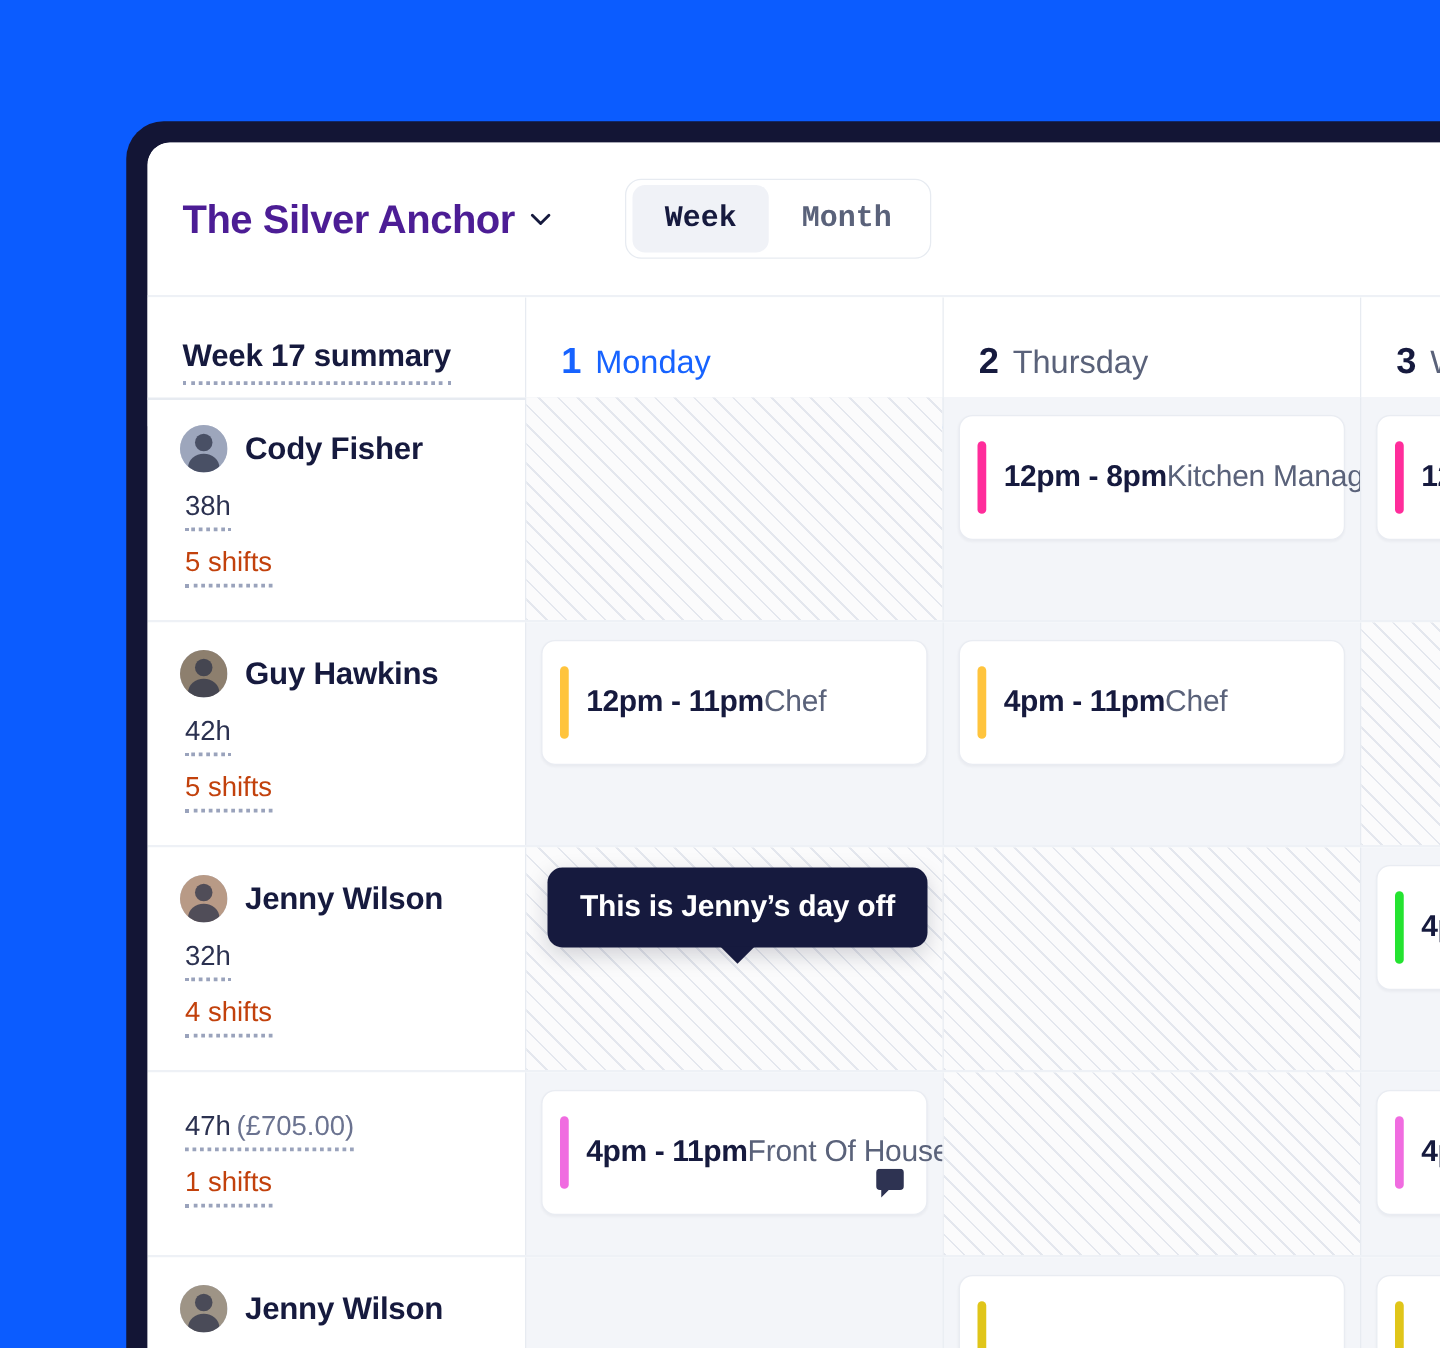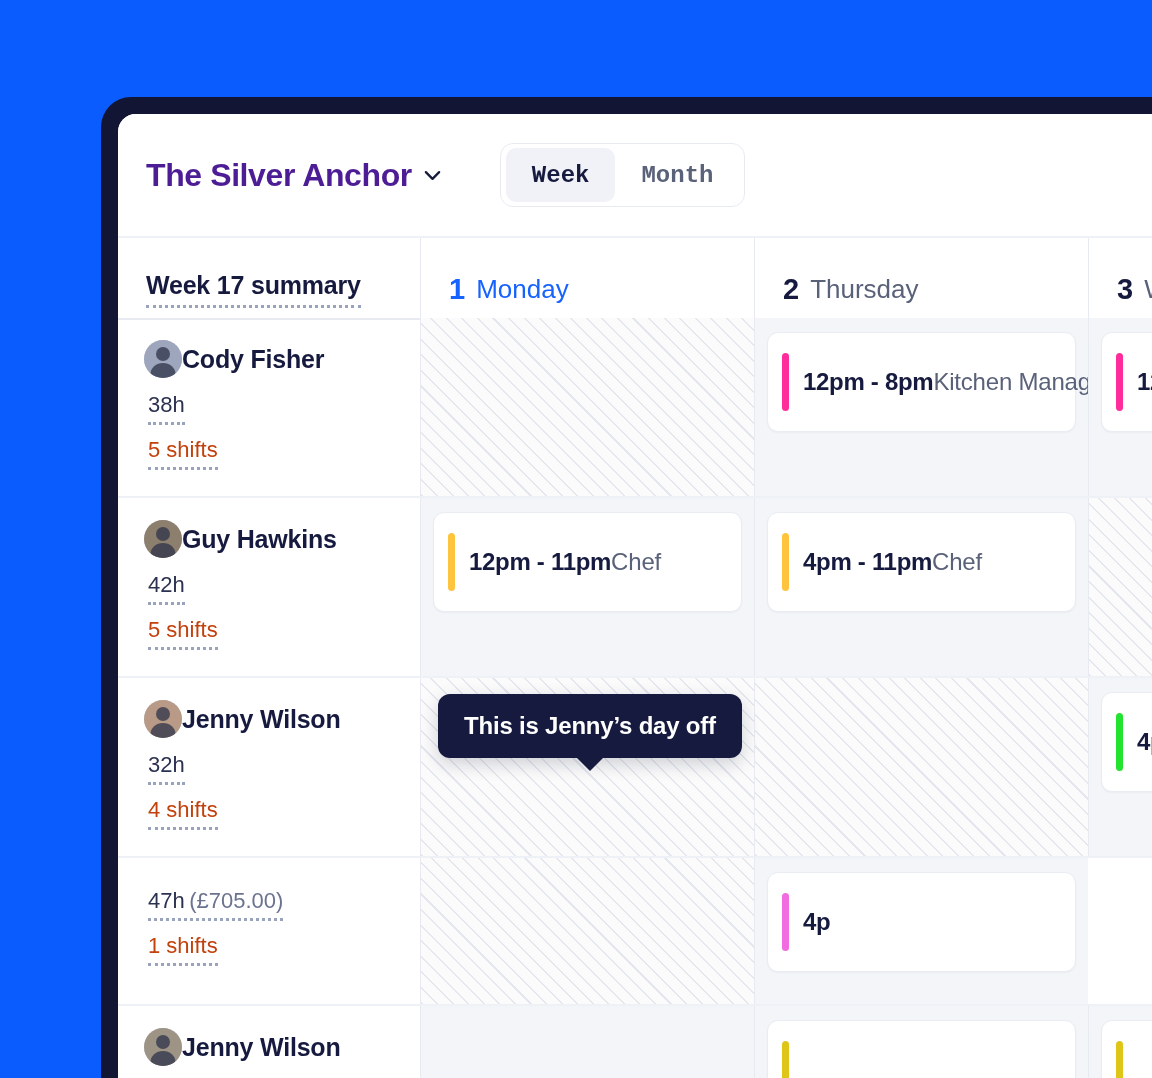--- a/index.html
+++ b/index.html
@@ -179,20 +179,21 @@
 
   .sum-cell {
     background: #fff;
     padding: 22px 24px 22px 26px;
     min-height: 146px;
   }
 
   .sum-head {
     display: flex;
     align-items: center;
+    gap: 14px;
     margin-bottom: 6px;
   }
 
   .avatar {
     width: 38px;
     height: 38px;
     border-radius: 50%;
     flex: none;
     background: #C9CEDC;
     overflow: hidden;
@@ -444,20 +445,31 @@
                 <span class="accent" style="background:#24E330"></span>
                 <span class="shift-text"><span class="shift-time">4p</span></span>
               </div>
             </div>
           </div>
           <div class="grid-row body-row">
             <div class="sum-cell col-summary">
               <div><span class="stat"><span class="stat-hours">47h</span> <span class="stat-cost">(£705.00)</span></span></div>
               <div><span class="stat"><span class="stat-shifts">1 shifts</span></span></div>
             </div>
+            <div class="day-cell col-day plain">
+              <div class="shift">
+                <span class="accent" style="background:#F06CE0"></span>
+                <span class="shift-text"><span class="shift-time">4pm - 11pm</span><span class="shift-role">Front Of House</span></span>
+                <span class="note-icon">
+                  <svg viewBox="0 0 26 24">
+                    <path d="M2 3 a3 3 0 0 1 3-3 h16 a3 3 0 0 1 3 3 v11 a3 3 0 0 1-3 3 h-9 l-6 6 v-6 h-1 a3 3 0 0 1-3-3 z" fill="#2E3352"></path>
+                  </svg>
+                </span>
+              </div>
+            </div>
             <div class="day-cell col-day hatched"></div>
             <div class="day-cell col-day plain">
               <div class="shift">
                 <span class="accent" style="background:#F06CE0"></span>
                 <span class="shift-text"><span class="shift-time">4p</span></span>
               </div>
             </div>
           </div>
           <div class="grid-row body-row">
             <div class="sum-cell col-summary">

